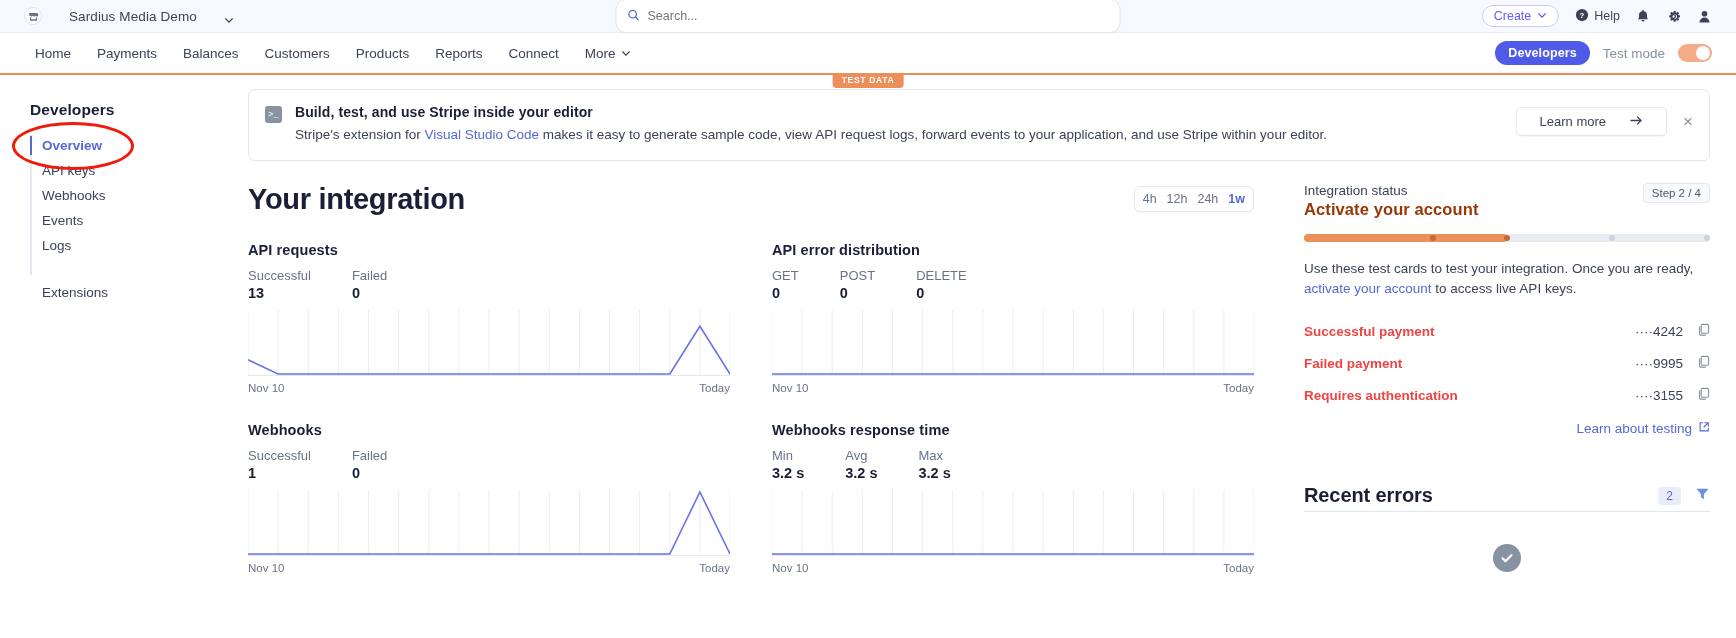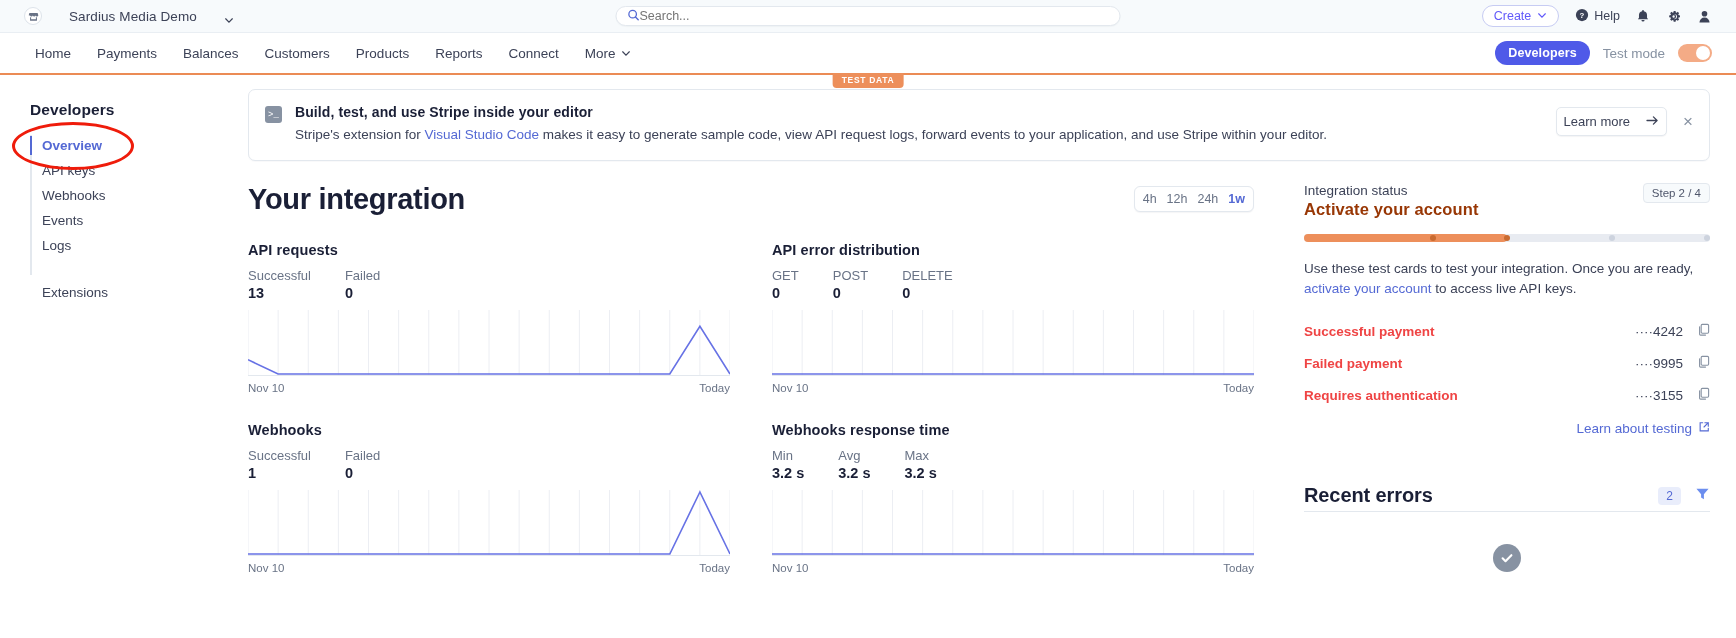--- a/index.html
+++ b/index.html
@@ -43,27 +43,27 @@
   }
   .chev { width: 10px; height: 10px; display:inline-block; }
 
   .search-wrap {
     position: absolute;
     left: 50%;
     transform: translateX(-50%);
     width: 505px;
   }
   .search-box {
-    height: 20px;
+    height: 34px;
     background: #ffffff;
     border: 1px solid #e3e8ee;
     border-radius: 11px;
     display: flex;
     align-items: center;
-    gap: 0;
+    gap: 8px;
     padding: 0 11px;
     box-shadow: 0 1px 1px rgba(60,66,87,.04);
   }
   .search-box input {
     border: none;
     outline: none;
     font-size: 12.5px;
     color: #697386;
     background: transparent;
     width: 100%;
@@ -224,22 +224,22 @@
   }
   .banner-sub { font-size: 13.5px; color: #3c4257; line-height: 1.45; }
   .lnk { color: #5469d4; text-decoration: none; cursor: pointer; }
   .banner-actions { display: flex; align-items: center; gap: 16px; margin-top: 3px; }
   .learn-btn {
     border: 1px solid #e3e8ee;
     border-radius: 5px;
     background: #fff;
     font-size: 13px;
     color: #3c4257;
-    padding: 6px 7px;
-    display: flex; gap: 16px;
+    padding: 6px 23px;
+    display: flex; gap: 24px;
     cursor: pointer;
     box-shadow: 0 1px 1px rgba(60,66,87,.06);
     white-space: nowrap;
   }
   .close-x { font-size: 17px; color: #8792a2; cursor: pointer; line-height: 1; }
 
   .content-cols { display: flex; gap: 0; margin-top: 22px; }
   .left-col { flex: 1; min-width: 0; padding-right: 26px; }
   .right-col { width: 430px; flex: none; padding-left: 24px; }
 
@@ -266,21 +266,21 @@
     display: grid;
     grid-template-columns: 1fr 1fr;
     column-gap: 42px;
     row-gap: 28px;
   }
   .chart-card { min-width: 0; }
   .chart-title {
     font-size: 14.5px; font-weight: 700; color: #1a1f36;
     margin-bottom: 10px; letter-spacing: .1px;
   }
-  .metrics { display: flex; gap: 8px; margin-bottom: 9px; align-items: flex-end; }
+  .metrics { display: flex; gap: 15px; margin-bottom: 9px; align-items: flex-end; }
   .metric { margin-right: 26px; }
   .metric-label { font-size: 13px; color: #697386; margin-bottom: 2px; }
   .metric-value { font-size: 14.5px; font-weight: 700; color: #1a1f36; }
   .plot {
     position: relative;
     height: 66px;
     width: 100%;
     border-bottom: 1px solid #e3e8ee;
   }
   .plot svg { display: block; width: 100%; height: 100%; }

